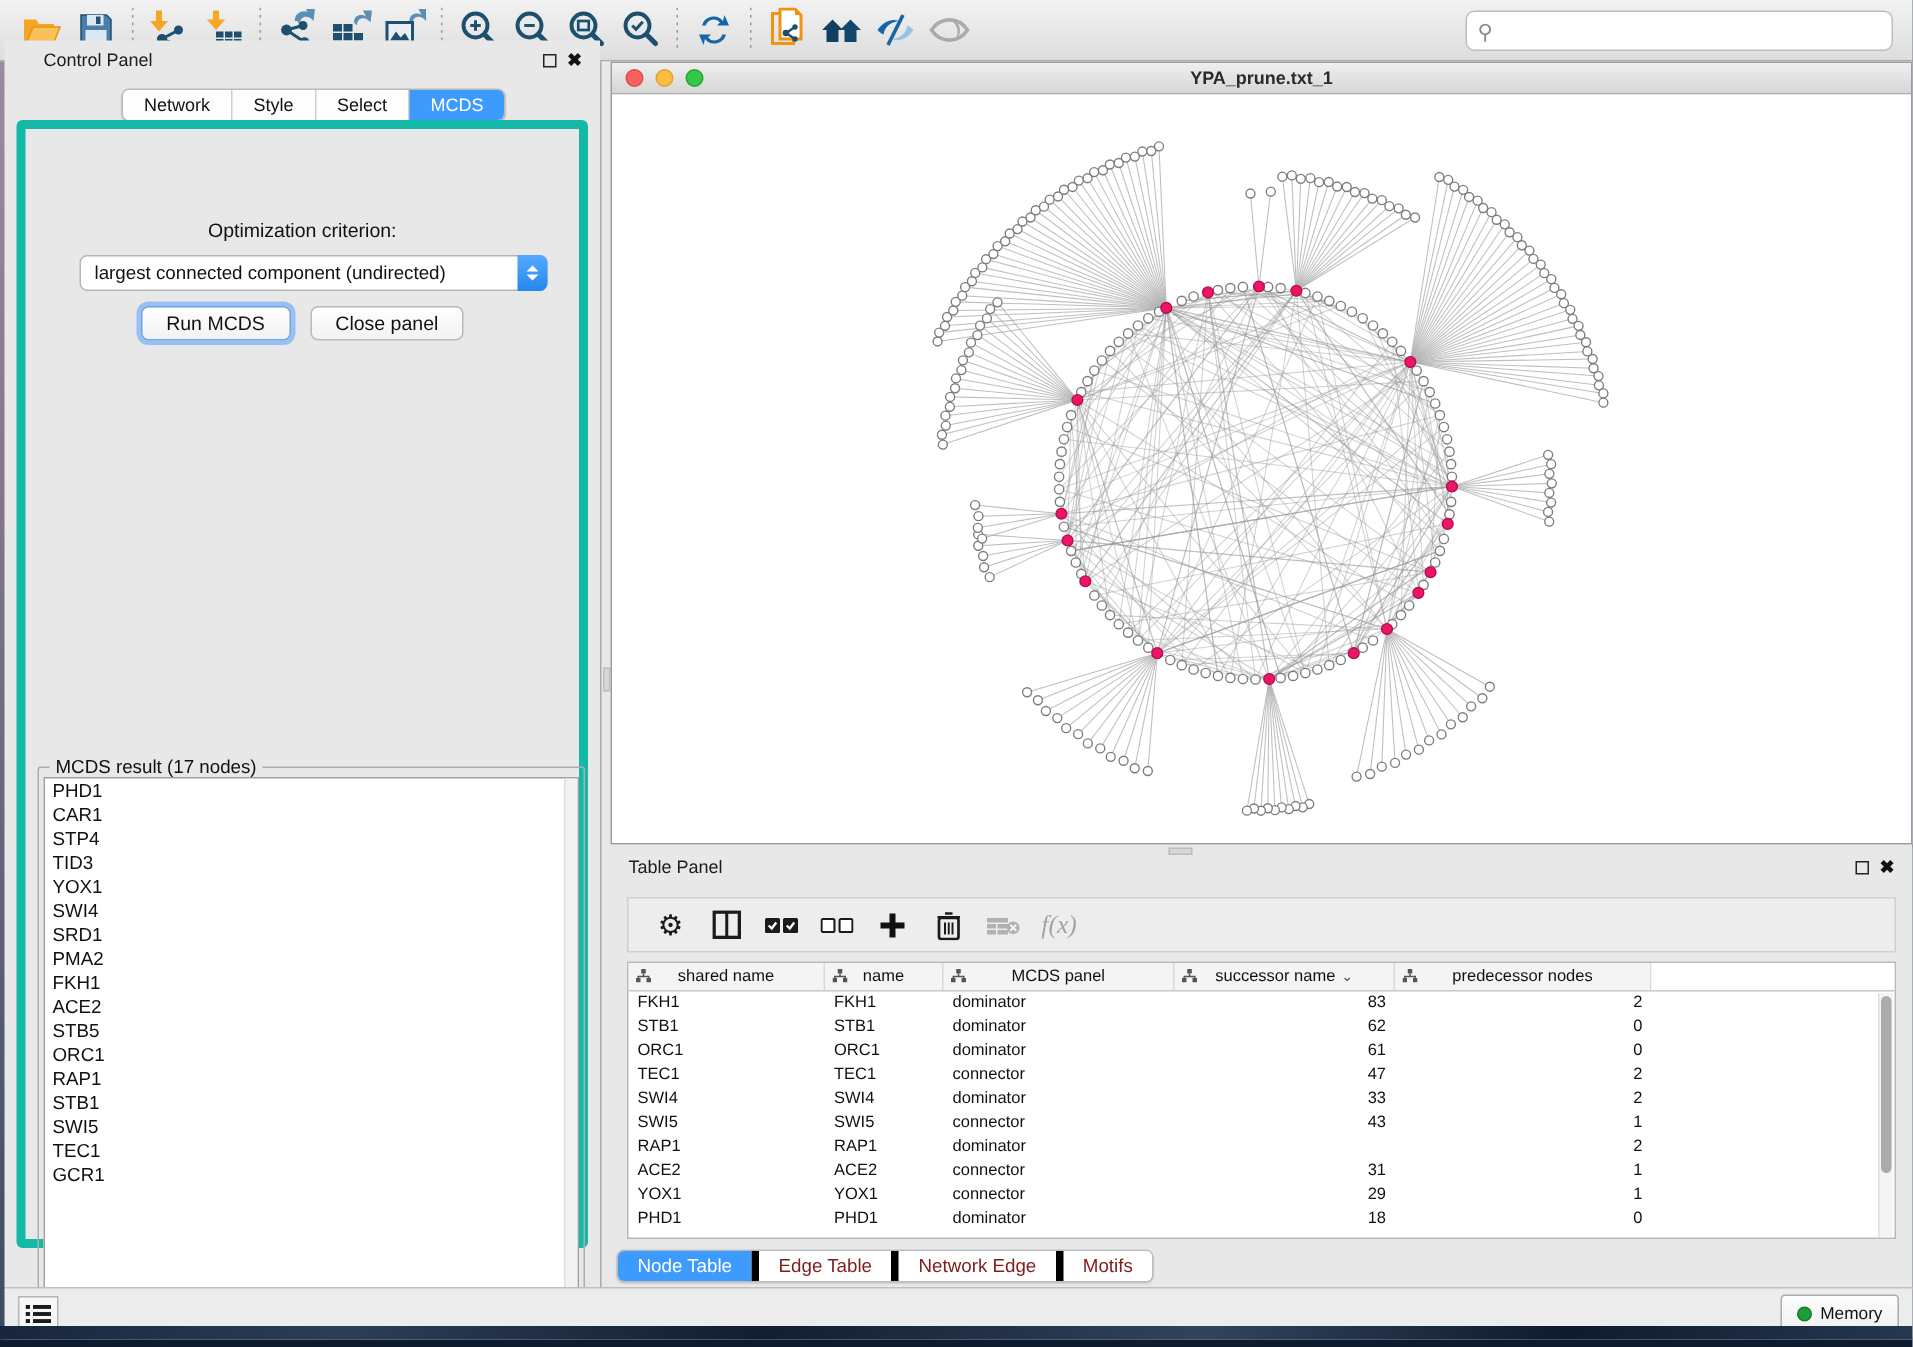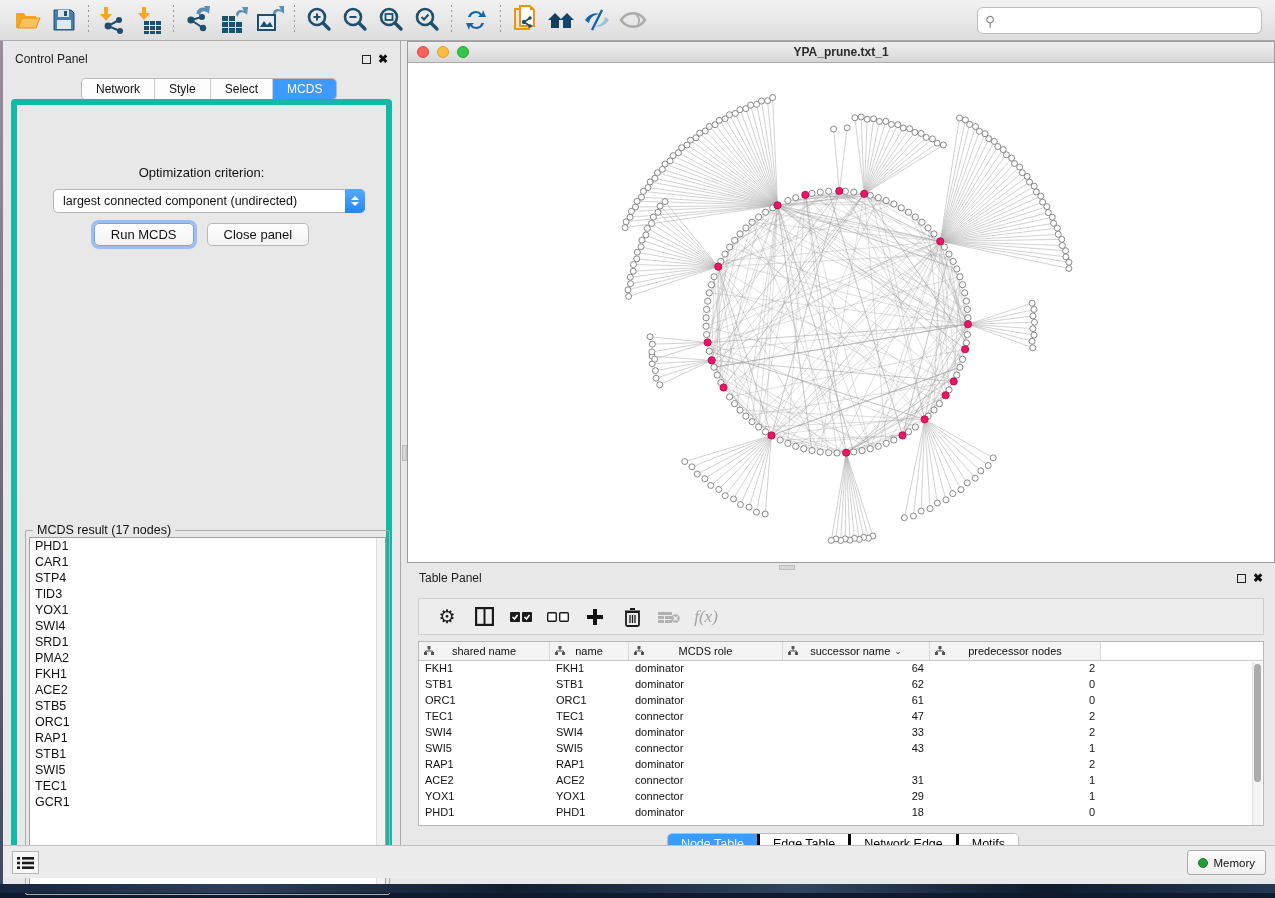--- a/index.html
+++ b/index.html
@@ -20,21 +20,21 @@
   .tb-btn { width:36px; height:34px; display:flex; align-items:center; justify-content:center; }
   .tb-sep { width:1px; height:30px; margin:0 6px;
     background-image:linear-gradient(180deg,#9a9a9a 40%,transparent 40%); background-size:1px 5px; }
   .search-wrap { position:absolute; right:13px; top:7px; width:285px; height:27px;
     background:#ffffff; border:1px solid #bdbdbd; border-radius:6px;
     display:flex; align-items:center; padding-left:7px; }
   .search-glass { font-size:14px; color:#8a8a8a; }
   .search-input { border:none; outline:none; flex:1; font-size:12px; background:transparent; padding:0 6px; }
 
   
-  .control-panel { position:absolute; left:3px; top:46px; width:397px; height:819px; background:#e8e8e8; }
+  .control-panel { position:absolute; left:3px; top:27px; width:397px; height:819px; background:#e8e8e8;padding-left:14px; }
   .panel-titlebar { height:26px; display:flex; align-items:center; padding:0 12px; }
   .panel-title { font-size:12px; color:#1c1c1c; }
   .panel-ctls { margin-left:auto; display:flex; gap:7px; align-items:center; }
   .float-glyph { width:9px; height:9px; border:1.5px solid #222; display:inline-block; }
   .close-glyph { font-size:12px; font-weight:bold; color:#111; line-height:9px; }
 
   .seg-tabs { position:absolute; left:78px; top:32px; display:flex; border:1px solid #b9b9b9;
     border-radius:5px; overflow:hidden; background:#fff; box-shadow:0 1px 1px rgba(0,0,0,.12); }
   .seg-tab { padding:3px 14px; font-size:12px; color:#111; background:#fdfdfd;
     border-left:1px solid #cfcfcf; cursor:default; }
@@ -107,29 +107,29 @@
     border-right:1px solid #d9d9d9; font-size:11px; color:#111; position:relative; }
   .dt-hcell .tree-ico { position:absolute; left:5px; top:4px; }
   .sort-chev { font-size:9px; color:#444; }
   .dt-row { display:flex; height:16px; }
   .dt-cell { font-size:11px; color:#111; padding:1px 6px 0 6px; white-space:nowrap; overflow:hidden; }
   .dt-cell.num { text-align:right; }
   .dt-scroll { position:absolute; right:1px; top:20px; width:10px; height:163px; background:#f4f4f4;
     border-left:1px solid #e0e0e0; }
   .dt-thumb { position:absolute; left:1px; top:2px; width:7px; height:118px; background:#ababab; border-radius:4px; }
 
-  .table-tabs { position:absolute; left:4px; right:0; top:268px; display:flex; justify-content:center; }
+  .table-tabs { position:absolute; left:4px; right:0; top:268px; display:flex; }
   .table-tabs .group { display:flex; border:1px solid #bcbcbc; border-radius:5px; overflow:hidden;
     background:#fff; box-shadow:0 1px 1px rgba(0,0,0,.1); }
-  .ttab { padding:3px 13px; font-size:12.5px; color:#000000; background:#fff; border-left:3px solid #000000; }
+  .ttab { padding:3px 13px; font-size:12.5px; color:#7f1d1d; background:#fff; border-left:5px solid #000000; }
   .ttab:first-child { border-left:none; }
   .ttab.active { background:#3d9bfd; color:#fff; }
 
   
-  .status-bar { position:absolute; left:0; bottom:15px; width:1275px; height:33px; background:#ececec;
+  .status-bar { position:absolute; left:0; bottom:2px; width:1275px; height:33px; background:#ececec;
     border-top:1px solid #bfbfbf; }
   .list-btn { position:absolute; left:12px; top:5px; width:27px; height:23px; background:#f7f7f7;
     border:1px solid #b5b5b5; display:flex; align-items:center; justify-content:center; }
   .memory-btn { position:absolute; right:9px; top:4px; height:25px; background:linear-gradient(180deg,#fdfdfd,#f0f0f0);
     border:1px solid #ababab; border-radius:3px; display:flex; align-items:center; gap:5px; padding:0 10px; }
   .mem-dot { width:10px; height:10px; border-radius:50%; background:#1e9e38; border:1px solid #157a29; }
   .memory-btn span { font-size:11.5px; color:#111; }
 </style>
 </head>
 <body>
@@ -1071,21 +1071,21 @@
             </svg>
             <span>name</span>
           </div>
           <div class="dt-hcell" style="width: 154px;">
             <svg class="tree-ico" width="10" height="9" viewBox="0 0 10 9">
               <rect x="3.5" y="0" width="3" height="3" fill="#555"></rect>
               <rect x="0" y="6" width="3" height="3" fill="#555"></rect>
               <rect x="7" y="6" width="3" height="3" fill="#555"></rect>
               <path d="M5 3v2M1.5 6V5h7v1" stroke="#555" fill="none"></path>
             </svg>
-            <span>MCDS role</span>
+            <span>MCDS panel</span>
           </div>
           <div class="dt-hcell" style="width: 147px;">
             <svg class="tree-ico" width="10" height="9" viewBox="0 0 10 9">
               <rect x="3.5" y="0" width="3" height="3" fill="#555"></rect>
               <rect x="0" y="6" width="3" height="3" fill="#555"></rect>
               <rect x="7" y="6" width="3" height="3" fill="#555"></rect>
               <path d="M5 3v2M1.5 6V5h7v1" stroke="#555" fill="none"></path>
             </svg>
             <span>successor name</span> 
             <span class="sort-chev">⌄</span>
@@ -1099,21 +1099,21 @@
             </svg>
             <span>predecessor nodes</span>
           </div>
           <div class="dt-hcell" style="flex: 1 1 0%; border-right: none; background: rgb(255, 255, 255);"></div>
         </div>
       <div id="dt-body">
           <div class="dt-row">
             <div class="dt-cell" style="width: 131px;">FKH1</div>
             <div class="dt-cell" style="width: 79px;">FKH1</div>
             <div class="dt-cell" style="width: 154px;">dominator</div>
-            <div class="dt-cell num" style="width: 147px;">64</div>
+            <div class="dt-cell num" style="width: 147px;">83</div>
             <div class="dt-cell num" style="width: 171px;">2</div>
           </div>
           <div class="dt-row">
             <div class="dt-cell" style="width: 131px;">STB1</div>
             <div class="dt-cell" style="width: 79px;">STB1</div>
             <div class="dt-cell" style="width: 154px;">dominator</div>
             <div class="dt-cell num" style="width: 147px;">62</div>
             <div class="dt-cell num" style="width: 171px;">0</div>
           </div>
           <div class="dt-row">

